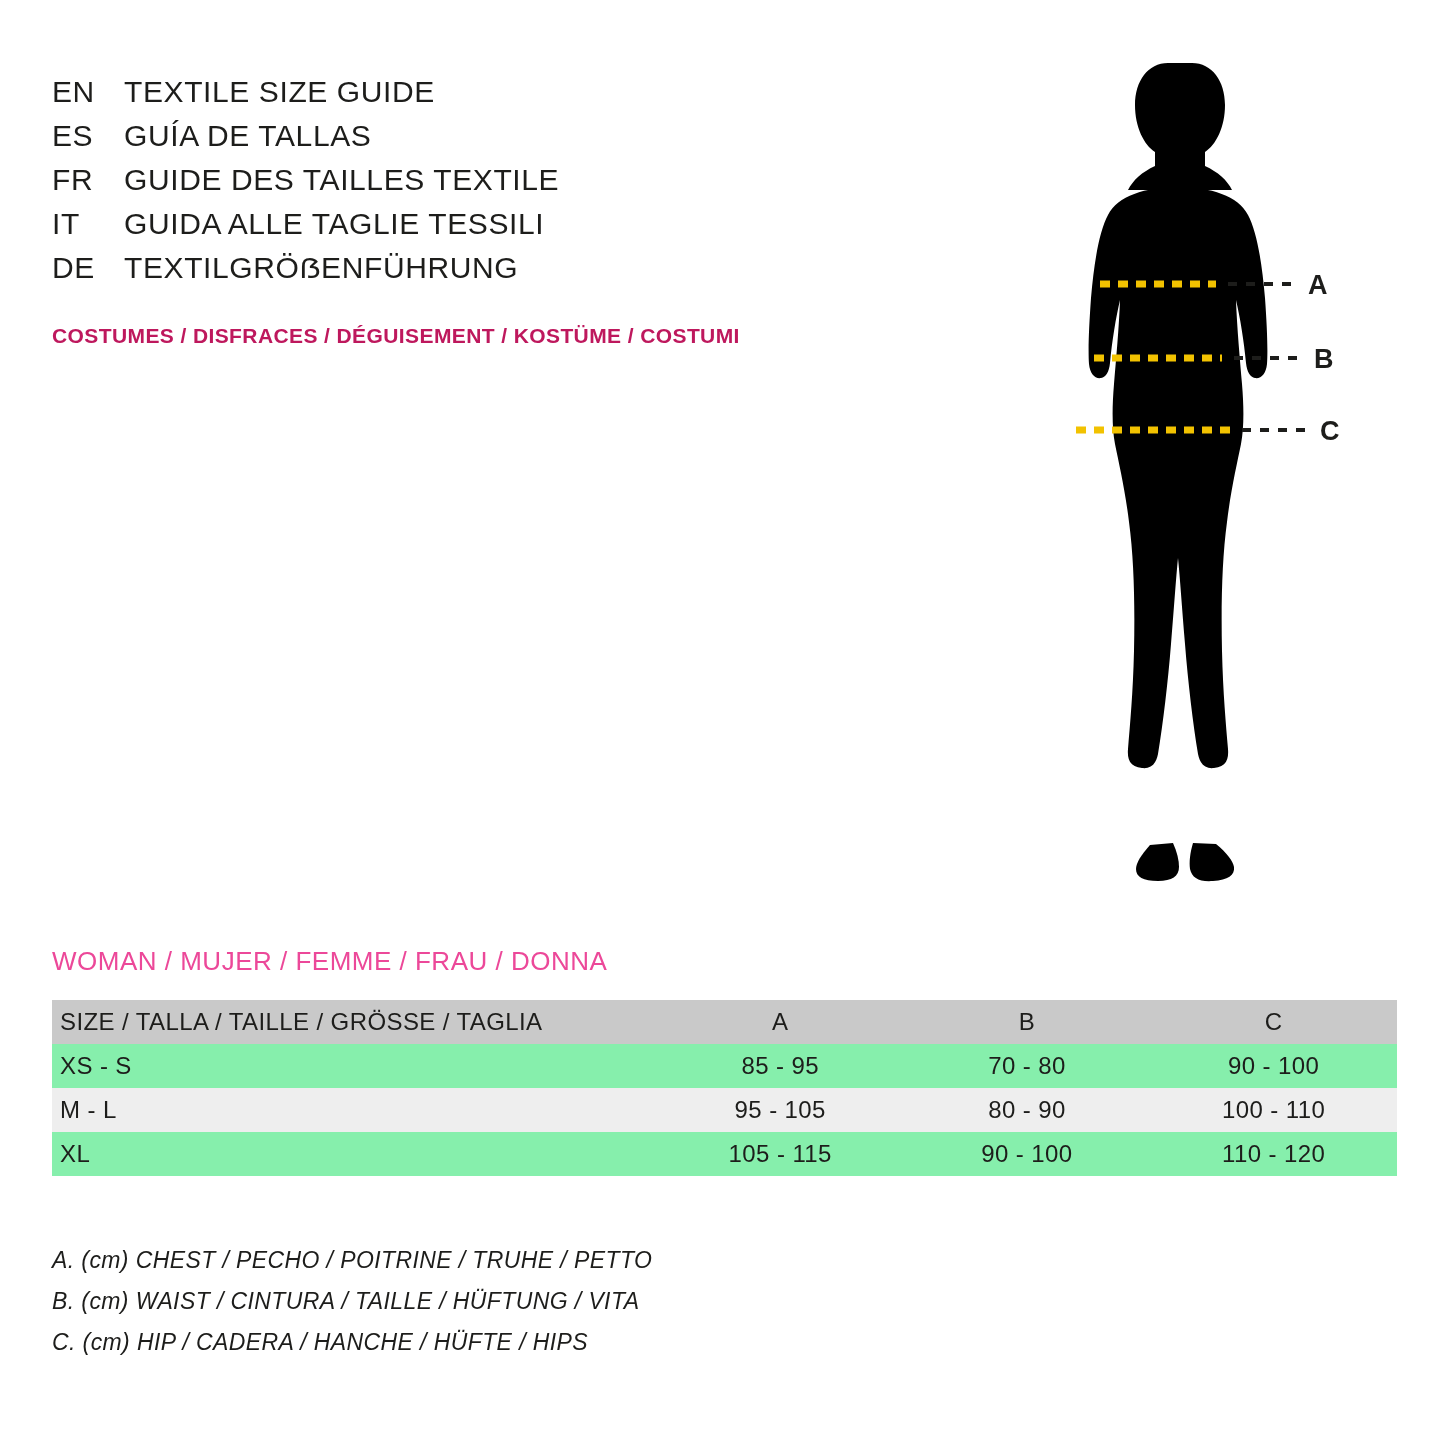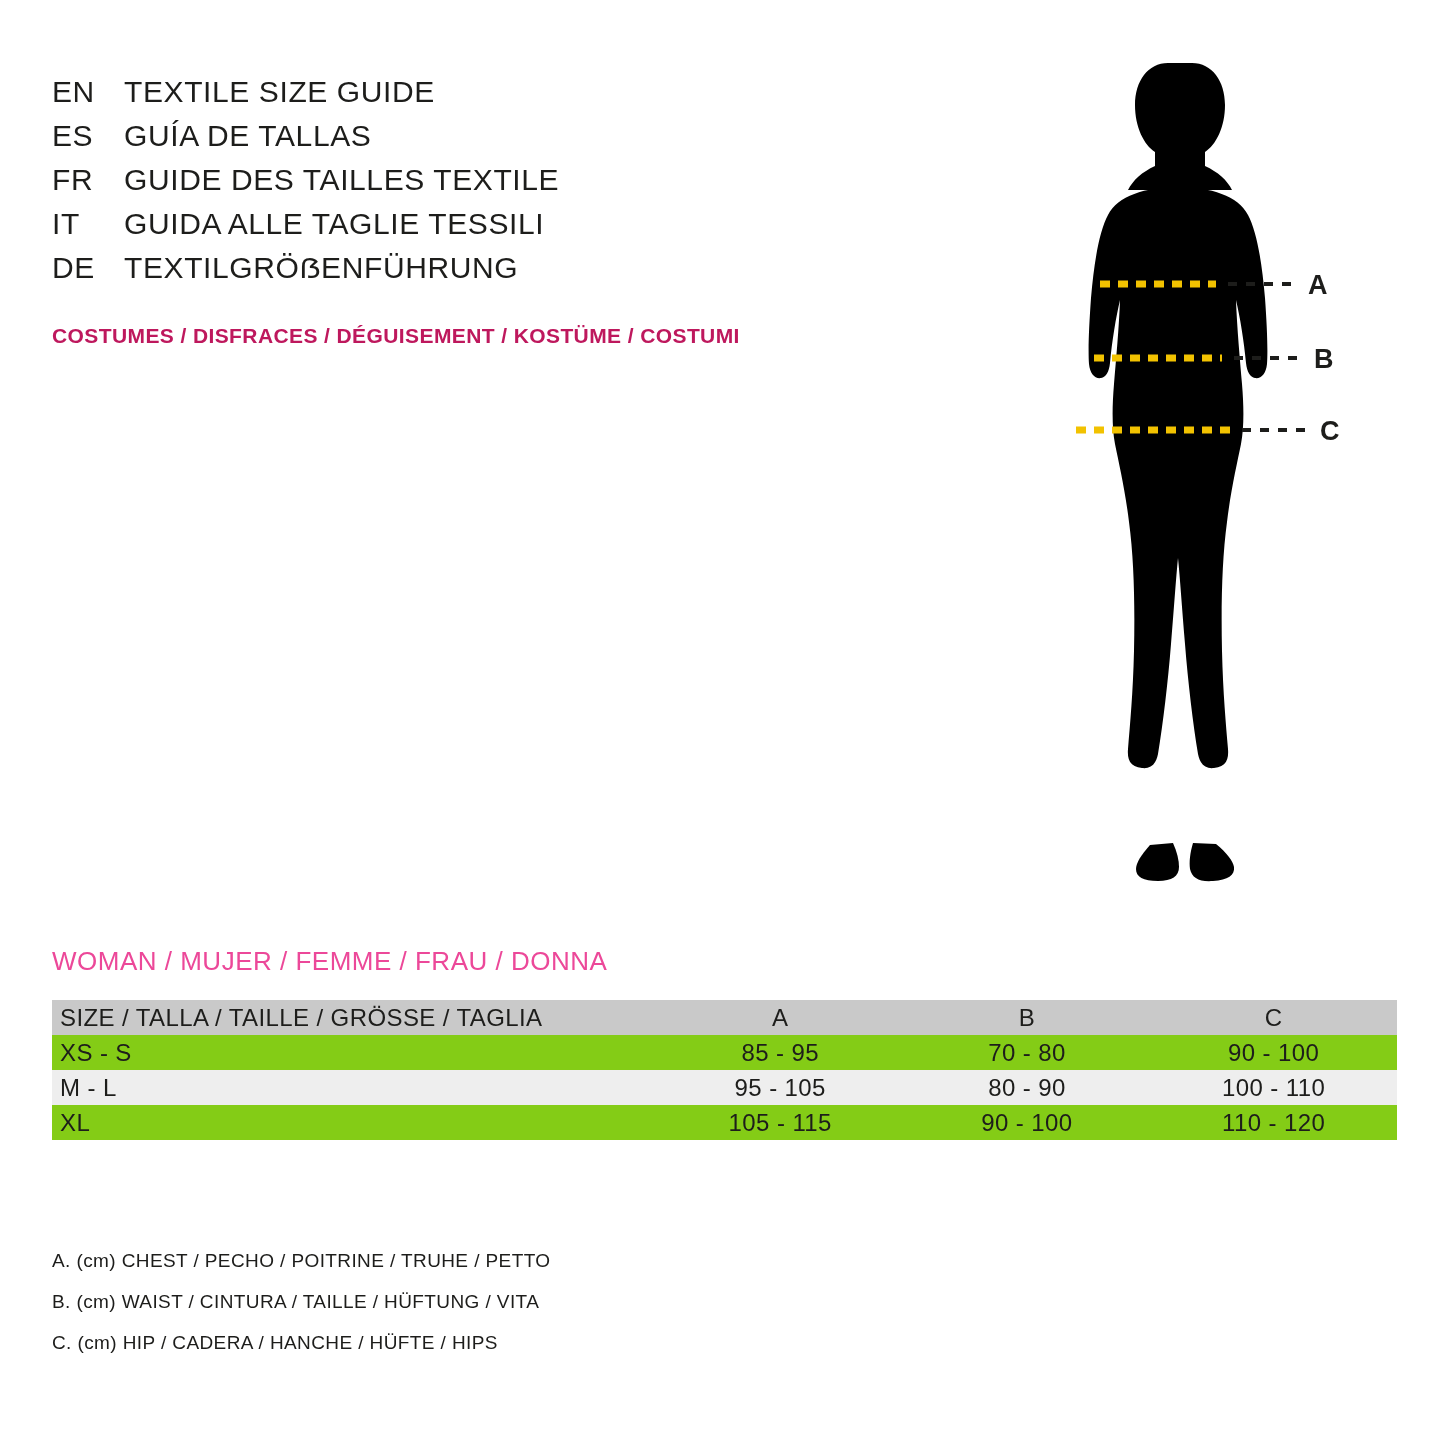--- a/index.html
+++ b/index.html
@@ -84,52 +84,53 @@
     left: 52px;
     top: 1000px;
     width: 1345px;
     border-collapse: collapse;
     font-size: 24px;
     color: #1d1d1b;
   }
   table.size-table th,
   table.size-table td {
     padding: 0;
-    height: 35px;
+    height: 44px;
     font-weight: normal;
     letter-spacing: 0.4px;
   }
   table.size-table thead tr {
     background: #c9c9c9;
   }
   table.size-table tbody tr.odd {
-    background: #84cc16;
+    background: #86efac;
   }
   table.size-table tbody tr.even {
     background: #eeeeee;
   }
   .col-size {
     text-align: left;
     padding-left: 8px !important;
     width: 600px;
   }
   .col-val {
     text-align: center;
     width: 248px;
   }
 
   
   .legend {
     position: absolute;
     left: 52px;
     top: 1240px;
-    font-size: 19px;
+    font-size: 23px;
     line-height: 41px;
     letter-spacing: 0.4px;
     color: #1d1d1b;
+    font-style: italic;
   }
 </style>
 </head>
 <body>
 
 <div class="lang-block">
   <div class="lang-row">
     <span class="lang-code">EN</span>
     <span class="lang-text">TEXTILE SIZE GUIDE</span>
   </div>

